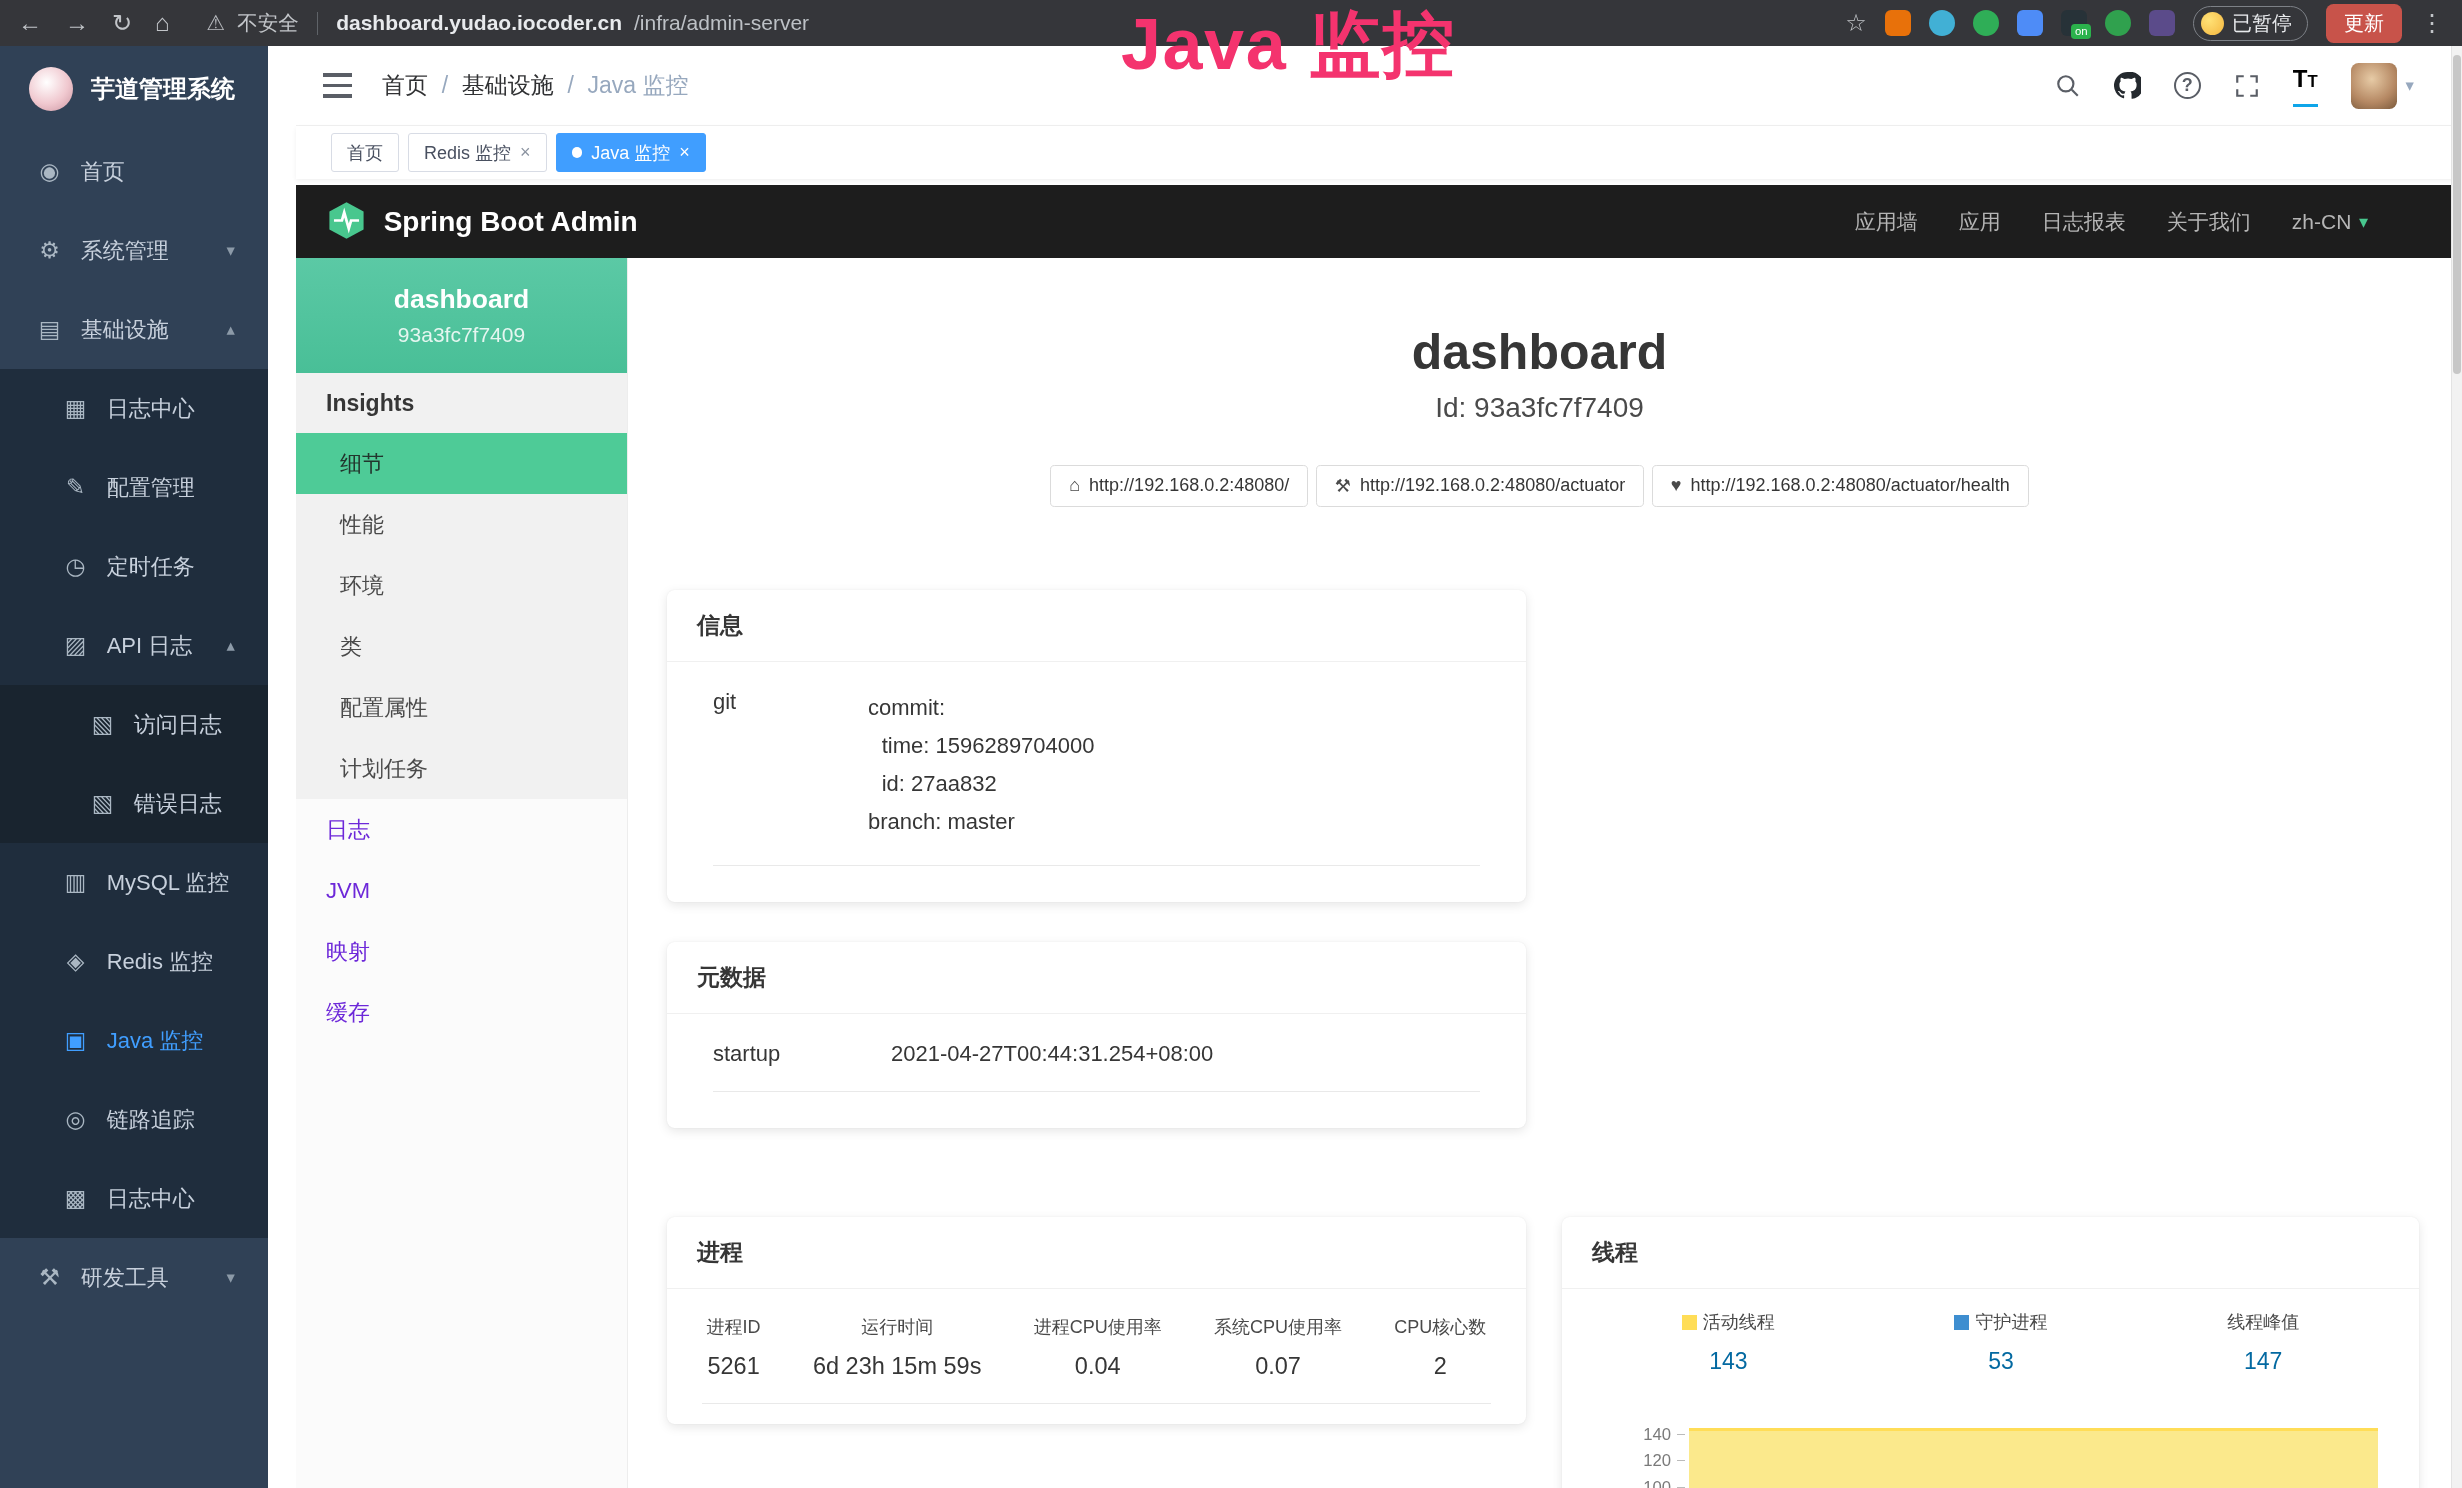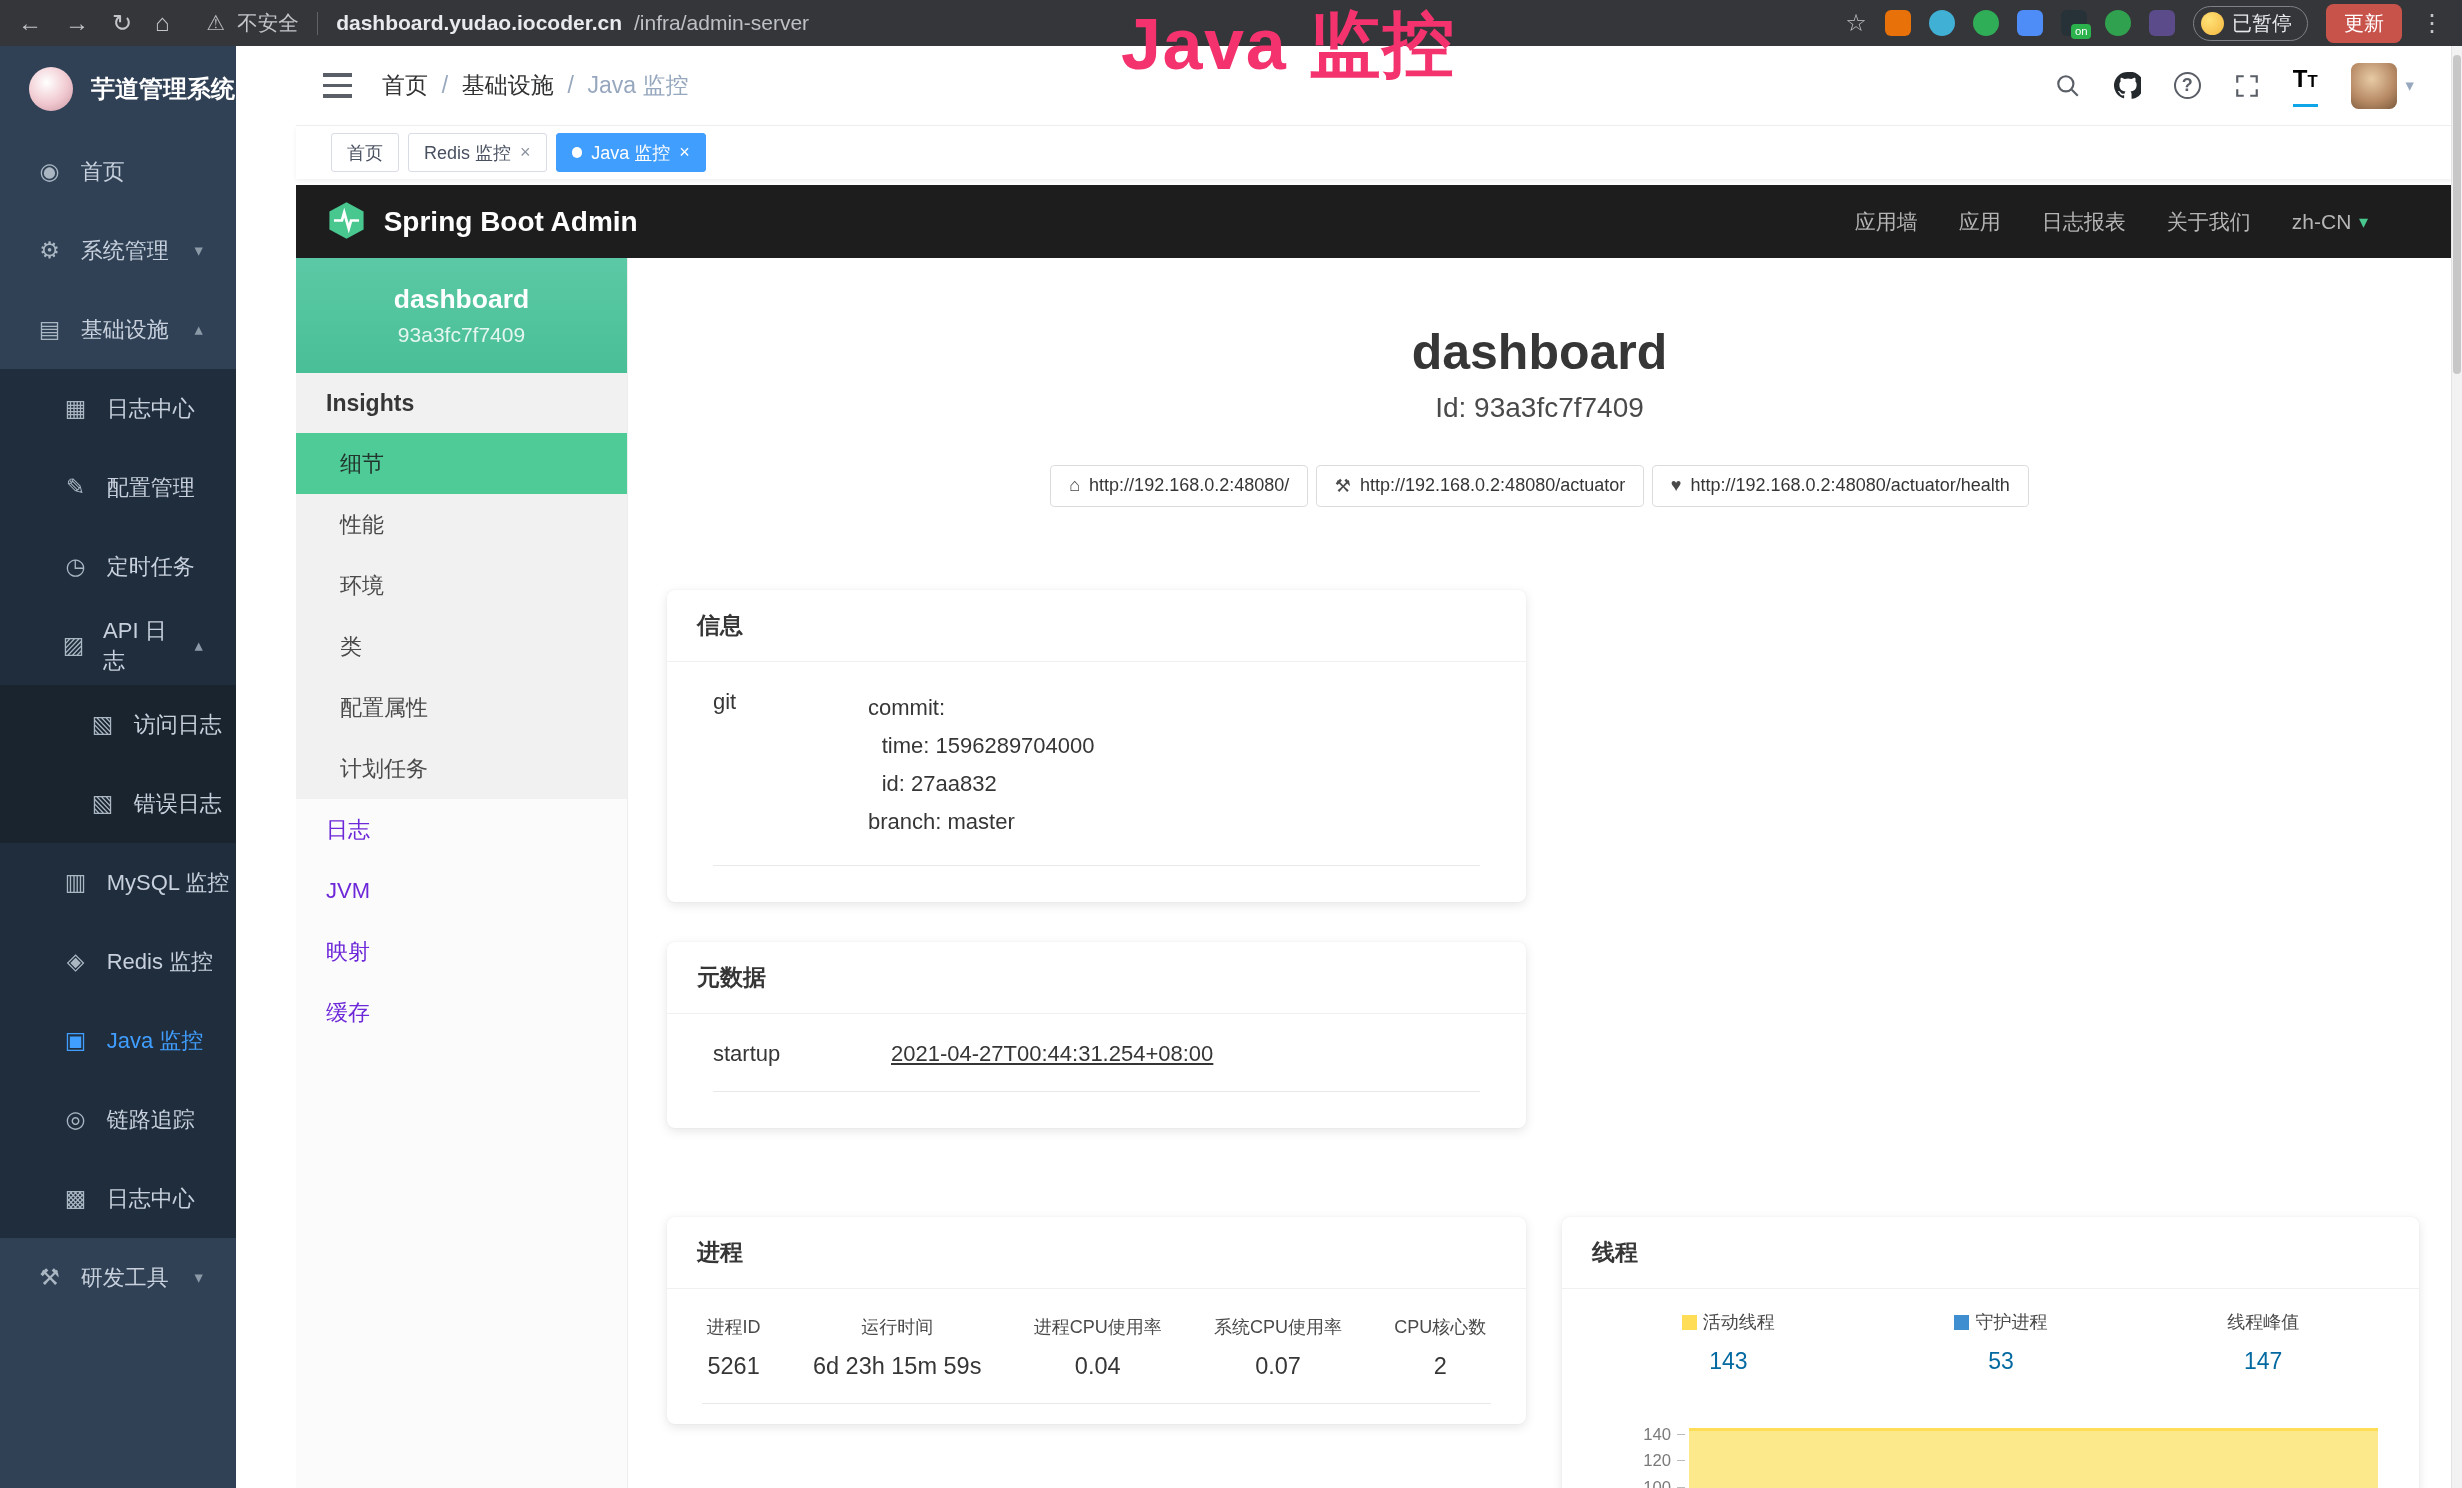--- a/index.html
+++ b/index.html
@@ -19,21 +19,21 @@
   .browser-right { display:flex; align-items:center; gap:18px; }
   .ext-dot { width:26px; height:26px; border-radius:6px; position:relative; }
   .on-badge { position:absolute; right:-4.6px; bottom:-3px; background:#2bb24c; color:#fff;
     font-size:11.4px; padding:0 3.8px; border-radius:3.8px; line-height:15px; }
   .paused-pill { display:flex; align-items:center; gap:7.6px; border:1.5px solid #7d8187;
     border-radius:21px; padding:3px 15px 3px 7.6px; color:#e8eaed; font-size:20px; }
   .emoji { width:23px; height:23px; border-radius:50%; background:radial-gradient(circle at 35% 35%, #ffe277, #f4b63f); }
   .update-btn { background:#c8534a; color:#fff; font-size:20px; padding:6px 18px; border-radius:7.6px; }
 
   
-  .sidebar { position:absolute; left:0; top:46px; width:236px; height:1443px; background:#304156; z-index:30; }
+  .sidebar { position:absolute; left:0; top:46px; width:268px; height:1443px; background:#304156; z-index:30; }
   .logo-row { height:86px; display:flex; align-items:center; gap:18px; padding-left:29px; }
   .logo-avatar { width:44px; height:44px; border-radius:50%;
     background:radial-gradient(circle at 40% 35%, #ffffff, #f0c8cf 55%, #c9939f); }
   .logo-title { color:#fff; font-size:24px; font-weight:bold; }
   .menu-item { height:79px; display:flex; align-items:center; gap:16.7px; padding-left:35px;
     color:#c7d0dc; font-size:22px; cursor:pointer; }
   .menu-item .mi { font-size:23px; color:#aab7c3; width:29px; text-align:center; }
   .menu-item .chev { margin-left:auto; margin-right:33px; font-size:16.7px; color:#8c9aa8; }
   .submenu { background:#1f2d3d; }
   .submenu .menu-item { padding-left:61px; }
@@ -128,21 +128,21 @@
 
   #card-health { left:934px; top:332px; width:857px; }
   #card-health .card-body { padding:32px 58px 49px; }
   .health-row { display:flex; justify-content:space-between; align-items:center;
     border-bottom:1.5px solid #e9e9e9; padding-bottom:27px; }
   .health-name { font-size:23px; font-weight:bold; color:#363636; }
   .health-status { font-size:23px; font-weight:bold; }
 
   #card-metadata { left:39px; top:684px; width:859px; }
   .meta-label { width:178px; font-size:22px; color:#363636; }
-  .meta-value { font-size:22px; color:#363636;text-decoration:underline; }
+  .meta-value { font-size:22px; color:#363636; }
 
   #card-process { left:39px; top:959px; width:859px; }
   #card-process .card-body { padding:23px 35px 20px; }
   .stats { display:flex; justify-content:space-between; border-bottom:1.5px solid #e9e9e9; padding:3px 4.6px 23px; }
   .stat { text-align:center; }
   .stat-label { font-size:18px; color:#4a4a4a; }
   .stat-value { font-size:23.5px; color:#363636; margin-top:13.7px; }
 
   #card-threads { left:934px; top:959px; width:857px; }
   #card-threads .card-body { padding:21px 30px 0; }

